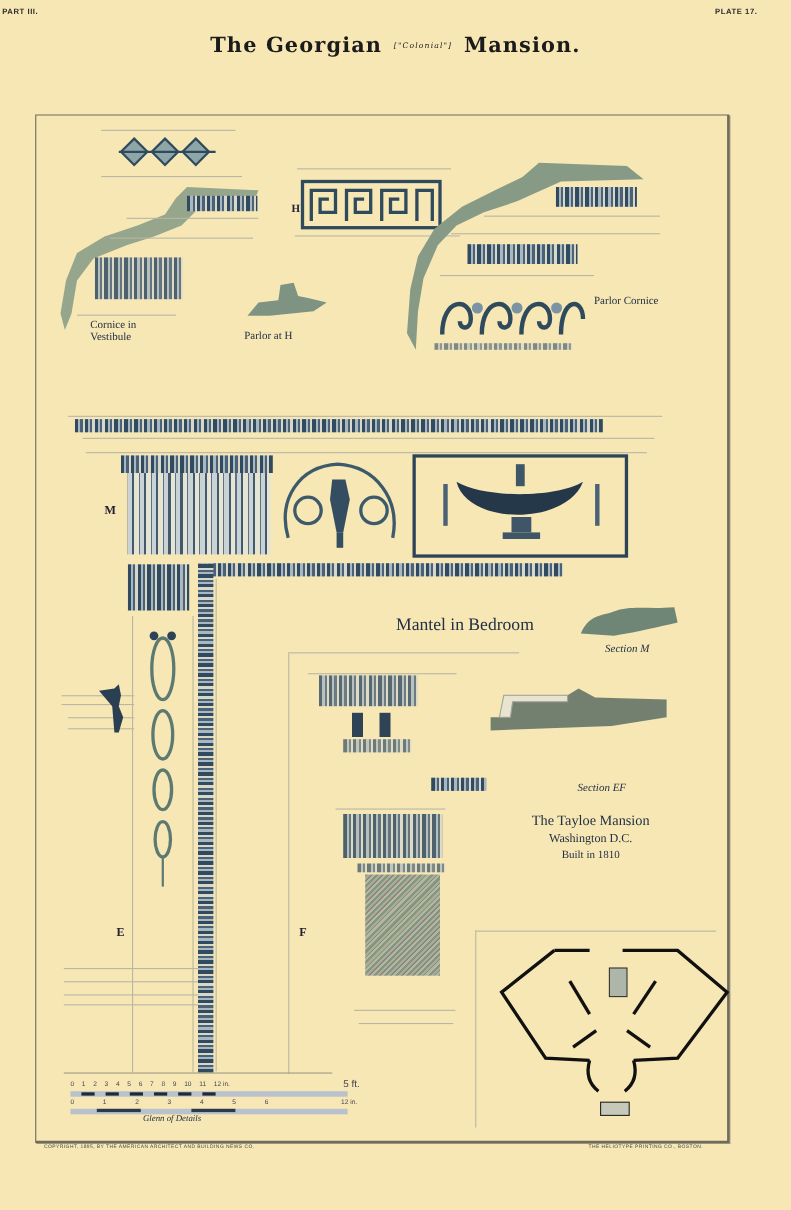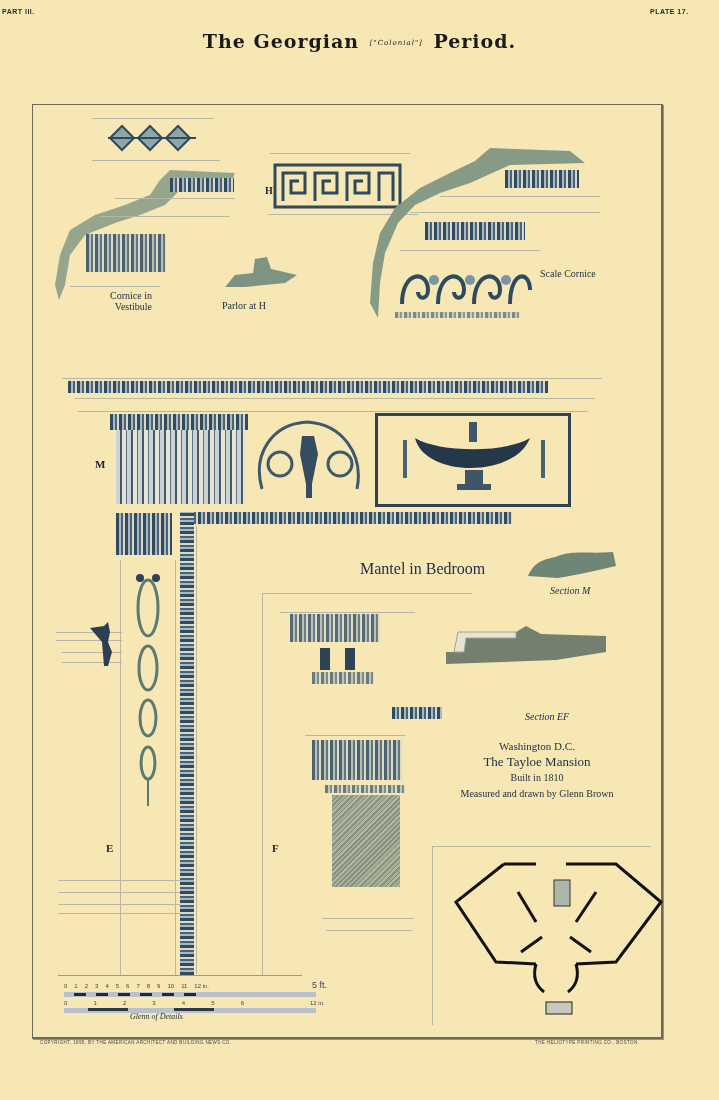--- a/index.html
+++ b/index.html
@@ -34,21 +34,21 @@
   svg { position:absolute; overflow:visible; }
 </style>
 </head>
 <body>
 
 <div class="abs hdr-small" style="left:2px;top:8px;">PART III.</div>
 <div class="abs hdr-small" style="left:650px;top:8px;">PLATE 17.</div>
 <div class="abs title">
   <span>The Georgian</span>
   <span class="sub">["Colonial"]</span>
-  <span>Period.</span>
+  <span>Mansion.</span>
 </div>
 
 <div class="abs frame"></div>
 
 <div class="abs hline" style="left:92px;top:118px;width:122px;"></div>
 <svg style="left:108px;top:124px;" width="88" height="28">
   <g fill="#8fa6a8" stroke="#2e4a5c" stroke-width="2">
     <polygon points="14,2 26,14 14,26 2,14"></polygon>
     <polygon points="42,2 54,14 42,26 30,14"></polygon>
     <polygon points="70,2 82,14 70,26 58,14"></polygon>
@@ -58,21 +58,21 @@
 <div class="abs hline" style="left:92px;top:160px;width:128px;"></div>
 
 <svg style="left:55px;top:165px;" width="185" height="140">
   <path d="M115,5 L180,8 L175,20 L125,25 L110,40 L85,50 L60,58 L30,70 L15,90 L10,120 L4,135 L0,120 L5,90 L15,65 L40,50 L70,40 L95,30 L105,15 Z" fill="#8c9f88" opacity="0.9"></path>
 </svg>
 <div class="abs stipple" style="left:170px;top:178px;width:64px;height:14px;"></div>
 <div class="abs hline" style="left:115px;top:198px;width:120px;"></div>
 <div class="abs hline" style="left:100px;top:216px;width:130px;"></div>
 <div class="abs stipple" style="left:86px;top:234px;width:80px;height:38px;opacity:0.85;"></div>
 <div class="abs hline" style="left:70px;top:286px;width:90px;"></div>
-<div class="abs label label-sm" style="left:82px;top:290px;text-align:right;width:70px;line-height:11px;">
+<div class="abs label label-sm" style="left:82px;top:290px;text-align:left;width:70px;line-height:11px;">
   <div>Cornice in</div>
   <div>Vestibule</div>
 </div>
 
 <div class="abs letter" style="left:265px;top:185px;font-size:10px;">H</div>
 <div class="abs hline" style="left:270px;top:153px;width:140px;"></div>
 <svg style="left:275px;top:165px;" width="130" height="45">
   <rect x="0" y="0" width="125" height="42" fill="none" stroke="#2e4a5c" stroke-width="3"></rect>
   <path d="M8,36 V8 H30 V28 H16 V16 H24 M40,36 V8 H62 V28 H48 V16 H56 M72,36 V8 H94 V28 H80 V16 H88 M104,36 V8 H118 V36" fill="none" stroke="#2e4a5c" stroke-width="3"></path>
 </svg>
@@ -97,21 +97,21 @@
     <path d="M40,44 C40,10 66,10 66,30 C66,40 56,40 56,32"></path>
     <path d="M76,44 C76,10 102,10 102,30 C102,40 92,40 92,32"></path>
     <path d="M112,44 C112,10 132,10 132,30"></path>
   </g>
   <g fill="#7c93a4">
       <circle cx="36" cy="20" r="5"></circle>
       <circle cx="72" cy="20" r="5"></circle>
       <circle cx="108" cy="20" r="5"></circle>
     </g>
 </svg>
-<div class="abs label label-sm" style="left:540px;top:268px;">Scale Cornice</div>
+<div class="abs label label-sm" style="left:540px;top:268px;">Parlor Cornice</div>
 <div class="abs stipple" style="left:395px;top:312px;width:125px;height:6px;opacity:0.6;"></div>
 
 <div class="abs hline" style="left:62px;top:378px;width:540px;"></div>
 <div class="abs stipple" style="left:68px;top:381px;width:480px;height:12px;"></div>
 <div class="abs hline" style="left:75px;top:398px;width:520px;"></div>
 <div class="abs hline" style="left:78px;top:411px;width:510px;"></div>
 
 <div class="abs stipple" style="left:110px;top:414px;width:138px;height:16px;"></div>
 <div class="abs flute" style="left:116px;top:430px;width:130px;height:74px;"></div>
 <div class="abs letter" style="left:95px;top:458px;">M</div>
@@ -198,24 +198,23 @@
 </svg>
 <div class="abs label label-sm" style="left:550px;top:585px;font-style:italic;">Section M</div>
 
 <svg style="left:446px;top:622px;" width="170" height="48">
   <path d="M12,10 L70,10 L80,4 L95,12 L160,14 L160,30 L110,38 L0,42 L0,30 L8,30 L12,20 Z" fill="#73806f"></path>
   <path d="M12,10 L70,10 L70,16 L20,16 L18,30 L8,30 Z" fill="#e9e4d0" stroke="#a0a39a"></path>
 </svg>
 <div class="abs label label-sm" style="left:525px;top:666px;font-style:italic;margin-top:45px;">Section EF</div>
 
 <div class="abs" style="left:412px;top:738px;width:250px;text-align:center;line-height:16px;">
+  <div class="label" style="font-size:13px;">The Tayloe Mansion</div>
   <div class="label" style="font-size:11px;">Washington D.C.</div>
-  <div class="label" style="font-size:13px;">The Tayloe Mansion</div>
   <div class="label" style="font-size:10px;">Built in 1810</div>
-  <div class="label" style="font-size:10px;">Measured and drawn by Glenn Brown</div>
 </div>
 
 <div class="abs" style="left:432px;top:846px;width:218px;height:178px;border-left:1px solid #b9b6a3;border-top:1px solid #b9b6a3;"></div>
 <svg style="left:436px;top:852px;" width="212" height="170">
   <g fill="none" stroke="#111" stroke-width="3">
     <polyline points="68,12 20,50 60,110 100,112"></polyline>
     <polyline points="130,12 180,12 225,50 180,110 140,112"></polyline>
     <path d="M100,112 Q95,130 108,140"></path>
     <path d="M140,112 Q145,130 132,140"></path>
     <line x1="68" y1="12" x2="100" y2="12"></line>

